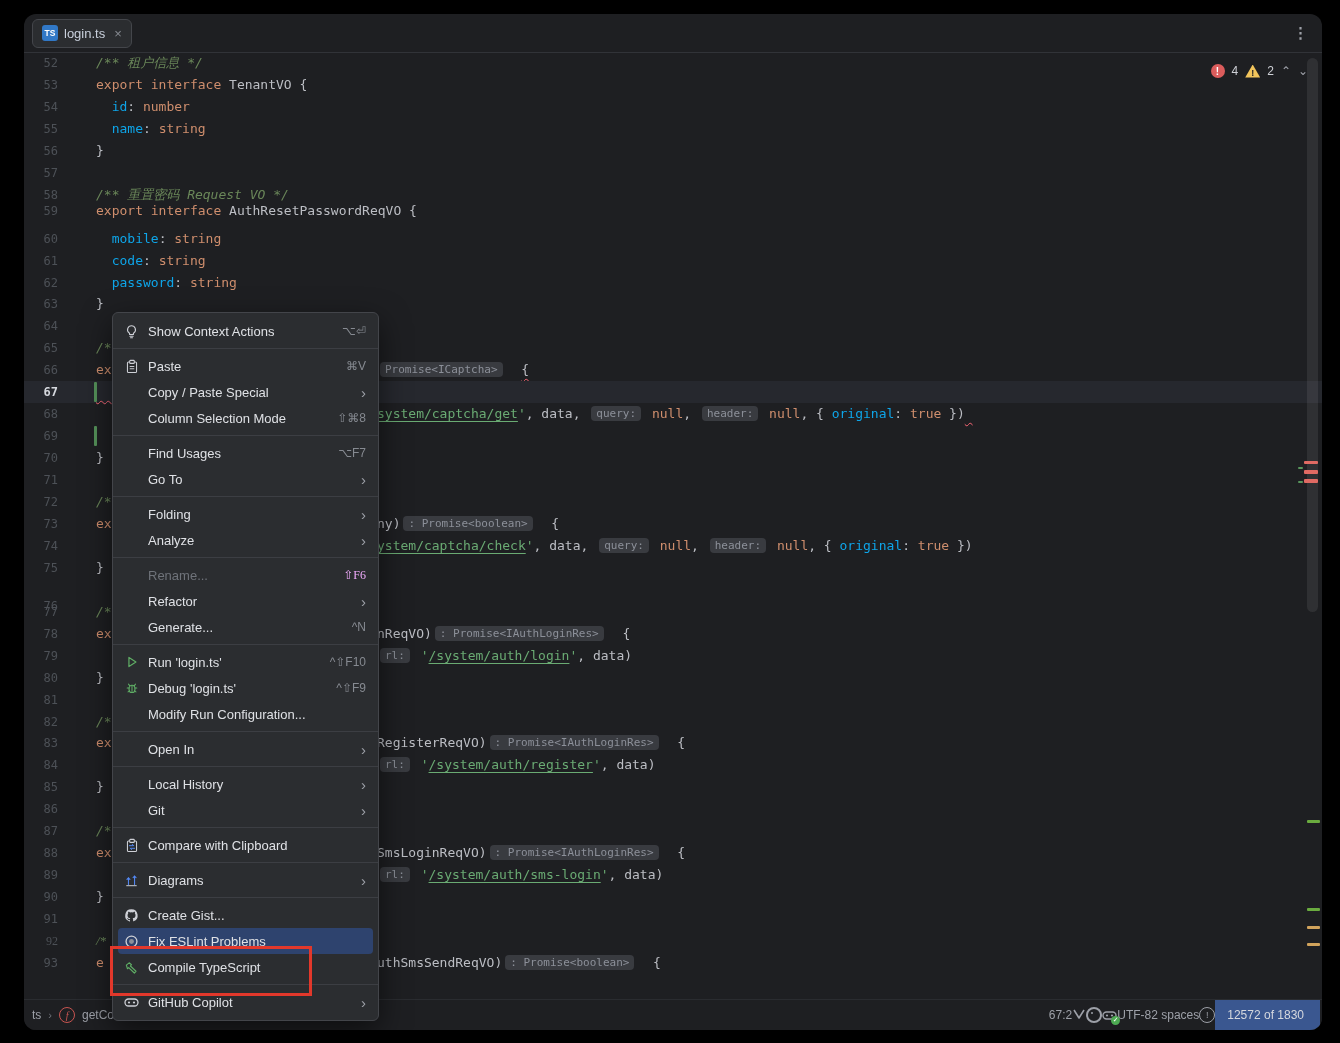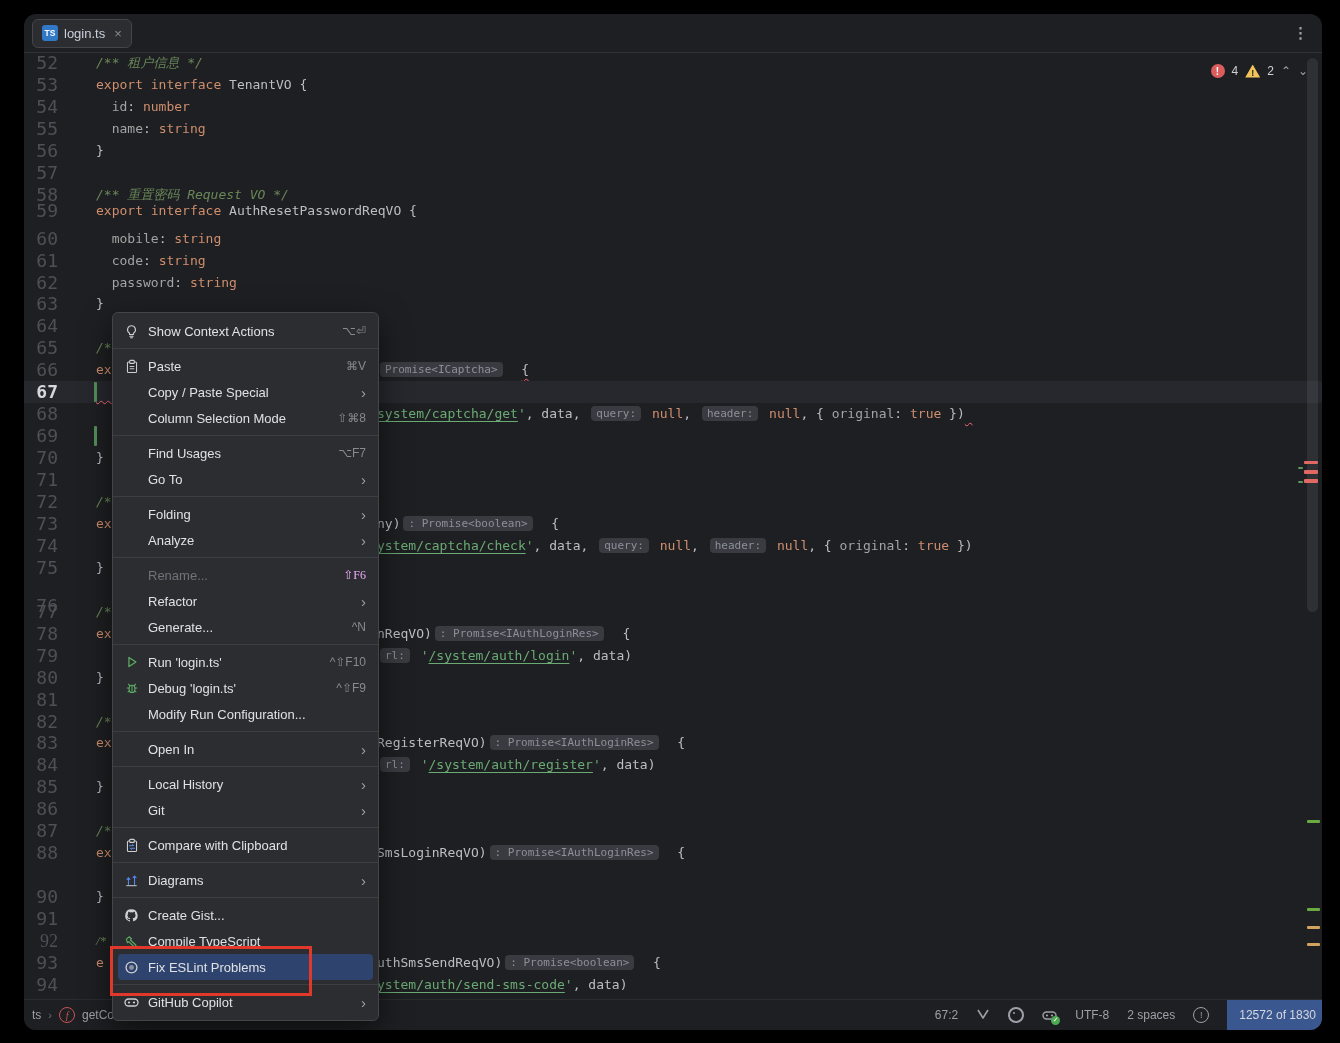--- a/index.html
+++ b/index.html
@@ -11,28 +11,28 @@
   .tab{margin-left:8px;height:27px;display:flex;align-items:center;gap:6px;padding:0 9px;background:#2b2d30;border:1px solid #44464b;border-radius:6px;cursor:default;}
   .ts-badge{width:16px;height:16px;background:#3178c6;border-radius:3px;color:#fff;font-size:8.5px;font-weight:bold;display:flex;align-items:center;justify-content:center;}
   .tab-label{color:#c9d0dc;font-size:13px;}
   .tab-close{color:#868a91;font-size:13px;margin-left:3px;}
   .kebab{position:absolute;right:14px;top:50%;transform:translateY(-50%);color:#9da0a8;font-size:15px;font-weight:bold;}
 
   
   .editor{position:absolute;top:39px;left:0;right:0;bottom:30px;overflow:hidden;font-family:"DejaVu Sans Mono",monospace;font-size:13px;}
   .row{position:absolute;left:0;right:0;height:22px;line-height:22px;white-space:pre;}
   .row.cur{background:#26282e;}
-  .lnum{position:absolute;left:0;width:34px;text-align:right;color:#4d5157;font-size:18px;}
+  .lnum{position:absolute;left:0;width:34px;text-align:right;color:#4d5157;font-size:12px;}
   .row.cur .lnum{color:#d5d8de;font-weight:bold;}
   .chbar{position:absolute;left:70px;top:1px;width:3px;height:20px;background:var(--chg,#549159);border-radius:1px;}
   .lseg{position:absolute;left:72px;}
   .rseg{position:absolute;left:353px;}
   .c-cm{color:#6a8759;font-style:italic;}
   .c-kw{color:#cf8e6d;}
-  .c-pr{color:#a3a3a3;}
+  .c-pr{color:#0ea5e9;}
   .c-pl{color:#bcbec4;}
   .c-st{color:#6aab73;}
   .c-lk{color:#6aab73;text-decoration:underline;text-underline-offset:3px;}
   .chip{display:inline-block;background:#393b40;color:#8c9099;border-radius:4px;font-size:11px;line-height:15px;height:15px;padding:0 5px;vertical-align:1px;margin:0 3px;font-style:normal;}
   .sq{text-decoration-line:underline;text-decoration-style:wavy;text-decoration-color:#fa6675;text-decoration-thickness:1px;text-underline-offset:4px;}
   .t-clear{color:transparent;}
   .scroll-thumb{position:absolute;border-radius:6px;background:rgba(255,255,255,.08);}
   .stripe{position:absolute;border-radius:1px;}
 
   
@@ -55,21 +55,21 @@
   .msep{height:1px;background:#3c3e43;margin:4px 0;}
 
   
   .annotation{position:absolute;left:86px;top:932px;width:196px;height:44px;border:3px solid var(--ann,#e2382b);z-index:30;pointer-events:none;}
 
   
   .statusbar{position:absolute;left:0;right:0;bottom:0;height:30px;border-top:1px solid #2a2c30;display:flex;align-items:center;font-size:12px;color:#9da0a8;padding-left:8px;z-index:5;background:#1e1f22;}
   .bc{display:flex;align-items:center;gap:7px;}
   .bc .sep{color:#6f737a;font-size:11px;}
   .f-ico{width:14px;height:14px;border-radius:50%;border:1px solid #c75450;color:#c75450;font-size:10px;font-style:italic;display:flex;align-items:center;justify-content:center;font-family:"Liberation Serif",serif;}
-  .sb-right{position:absolute;right:0;top:0;height:30px;display:flex;align-items:center;gap:18px;margin-left:32px;}
+  .sb-right{position:absolute;right:12px;top:0;height:30px;display:flex;align-items:center;margin-left:32px;}
   .mem{background:var(--mem,#3a5790);color:#d5d8de;height:30px;display:flex;align-items:center;padding:0 16px 0 12px;margin-right:-10px;}
   .ring{width:12px;height:12px;border-radius:50%;border:2px solid #9da0a8;position:relative;}
   .ring::after{content:"";position:absolute;left:3px;top:3px;width:2px;height:2px;border-radius:50%;background:#9da0a8;}
   .ex-ico{width:14px;height:14px;border-radius:50%;border:1.3px solid #9da0a8;display:flex;align-items:center;justify-content:center;font-size:9px;color:#9da0a8;}
   .cop{position:relative;width:15px;height:13px;}
   .cop .check{position:absolute;right:-3px;bottom:-3px;width:9px;height:9px;border-radius:50%;background:#4daa53;color:#fff;font-size:7px;display:flex;align-items:center;justify-content:center;}
 </style>
 </head>
 <body>
 
@@ -123,25 +123,25 @@
       <div class="row" style="top: 591.65px;"><span class="lnum">79</span><span class="rseg"><span class="chip">rl:</span><span class="c-pl"> </span><span class="c-st">'</span><span class="c-lk">/system/auth/login</span><span class="c-st">'</span><span class="c-pl">, data)</span></span></div>
       <div class="row" style="top: 613.6px;"><span class="lnum">80</span><span class="lseg"><span class="c-pl">}</span></span></div>
       <div class="row" style="top: 635.55px;"><span class="lnum">81</span></div>
       <div class="row" style="top: 657.5px;"><span class="lnum">82</span><span class="lseg"><span class="c-cm">/*</span></span></div>
       <div class="row" style="top: 679.45px;"><span class="lnum">83</span><span class="lseg"><span class="c-kw">ex</span></span><span class="rseg"><span class="c-pl">RegisterReqVO)</span><span class="chip">: Promise&lt;IAuthLoginRes&gt;</span><span class="c-pl">  {</span></span></div>
       <div class="row" style="top: 701.4px;"><span class="lnum">84</span><span class="rseg"><span class="chip">rl:</span><span class="c-pl"> </span><span class="c-st">'</span><span class="c-lk">/system/auth/register</span><span class="c-st">'</span><span class="c-pl">, data)</span></span></div>
       <div class="row" style="top: 723.35px;"><span class="lnum">85</span><span class="lseg"><span class="c-pl">}</span></span></div>
       <div class="row" style="top: 745.3px;"><span class="lnum">86</span></div>
       <div class="row" style="top: 767.25px;"><span class="lnum">87</span><span class="lseg"><span class="c-cm">/*</span></span></div>
       <div class="row" style="top: 789.2px;"><span class="lnum">88</span><span class="lseg"><span class="c-kw">ex</span></span><span class="rseg"><span class="c-pl">SmsLoginReqVO)</span><span class="chip">: Promise&lt;IAuthLoginRes&gt;</span><span class="c-pl">  {</span></span></div>
+      <div class="row" style="top: 811.15px;"><span class="lnum">89</span><span class="rseg"><span class="chip">rl:</span><span class="c-pl"> </span><span class="c-st">'</span><span class="c-lk">/system/auth/sms-login</span><span class="c-st">'</span><span class="c-pl">, data)</span></span></div>
       <div class="row" style="top: 833.1px;"><span class="lnum">90</span><span class="lseg"><span class="c-pl">}</span></span></div>
       <div class="row" style="top: 855.05px;"><span class="lnum">91</span></div>
       <div class="row" style="top: 877px; font-family: Liberation Serif, serif;"><span class="lnum">92</span><span class="lseg"><span class="c-cm">/*</span></span></div>
       <div class="row" style="top: 898.95px;"><span class="lnum">93</span><span class="lseg"><span class="c-kw">e</span></span><span class="rseg"><span class="c-pl">uthSmsSendReqVO)</span><span class="chip">: Promise&lt;boolean&gt;</span><span class="c-pl">  {</span></span></div>
-      <div class="row" style="top: 920.9px;"><span class="lnum">94</span><span class="rseg"><span class="c-lk">ystem/auth/send-sms-code</span><span class="c-st">'</span><span class="c-pl">, data)</span></span></div>
       <div class="scroll-thumb" style="left: 1283px; top: 5px; width: 11px; height: 554px;"></div>
       <div class="stripe" style="left: 1274px; top: 414px; width: 5px; height: 2px; background: rgb(87, 150, 92);"></div>
       <div class="stripe" style="left: 1274px; top: 428px; width: 5px; height: 2px; background: rgb(87, 150, 92);"></div>
       <div class="stripe" style="left: 1280px; top: 408px; width: 14px; height: 3px; background: rgb(224, 106, 99);"></div>
       <div class="stripe" style="left: 1280px; top: 417px; width: 14px; height: 4px; background: rgb(224, 106, 99);"></div>
       <div class="stripe" style="left: 1280px; top: 426px; width: 14px; height: 4px; background: rgb(224, 106, 99);"></div>
       <div class="stripe" style="left: 1283px; top: 767px; width: 13px; height: 3px; background: rgb(106, 171, 63);"></div>
       <div class="stripe" style="left: 1283px; top: 855px; width: 13px; height: 3px; background: rgb(106, 171, 63);"></div>
       <div class="stripe" style="left: 1283px; top: 873px; width: 13px; height: 3px; background: rgb(209, 163, 92);"></div>
       <div class="stripe" style="left: 1283px; top: 890px; width: 13px; height: 3px; background: rgb(209, 163, 92);"></div>
@@ -303,37 +303,37 @@
       <div class="msep"></div>
       <div class="mi">
         <span class="ico">
           <svg width="15" height="15" viewBox="0 0 16 16">
             <path fill="#ced0d6" d="M8 1.4a6.6 6.6 0 0 0-2.1 12.9c.3.1.5-.1.5-.3v-1.1c-1.9.4-2.3-.9-2.3-.9-.3-.8-.7-1-.7-1-.6-.4 0-.4 0-.4.7 0 1 .7 1 .7.6 1 1.6.7 2 .5 0-.4.2-.7.4-.9-1.5-.2-3-.7-3-3.3 0-.7.3-1.3.7-1.8-.1-.2-.3-.9.1-1.8 0 0 .6-.2 1.8.7a6.3 6.3 0 0 1 3.3 0c1.3-.9 1.8-.7 1.8-.7.4.9.2 1.6.1 1.8.4.5.7 1.1.7 1.8 0 2.6-1.6 3.1-3.1 3.3.3.2.5.6.5 1.2v1.8c0 .2.1.4.5.3A6.6 6.6 0 0 0 8 1.4z"></path>
           </svg>
         </span>
         <span class="lbl">Create Gist...</span>
         <span class="gap"></span>
       </div>
-      <div class="mi">
-        <span class="ico">
-          <svg width="15" height="15" viewBox="0 0 16 16">
-            <path d="M2.5 5.5l3-2.5 2.5 2-1.2 1.4 6 5.6-1.8 1.9-6-5.7-1.3 1.1z" fill="none" stroke="#5fad65" stroke-width="1.2" stroke-linejoin="round"></path>
-          </svg>
-        </span>
-        <span class="lbl">Compile TypeScript</span>
-        <span class="gap"></span>
-      </div>
       <div class="mi sel">
         <span class="ico">
           <svg width="15" height="15" viewBox="0 0 16 16">
             <circle cx="8" cy="8" r="5.8" fill="none" stroke="#ced0d6" stroke-width="1.4"></circle>
             <circle cx="8" cy="8" r="2.6" fill="#8c9099"></circle>
           </svg>
         </span>
         <span class="lbl">Fix ESLint Problems</span>
+        <span class="gap"></span>
+      </div>
+      <div class="mi">
+        <span class="ico">
+          <svg width="15" height="15" viewBox="0 0 16 16">
+            <path d="M2.5 5.5l3-2.5 2.5 2-1.2 1.4 6 5.6-1.8 1.9-6-5.7-1.3 1.1z" fill="none" stroke="#5fad65" stroke-width="1.2" stroke-linejoin="round"></path>
+          </svg>
+        </span>
+        <span class="lbl">Compile TypeScript</span>
         <span class="gap"></span>
       </div>
       <div class="msep"></div>
       <div class="mi">
         <span class="ico">
           <svg width="15" height="13" viewBox="0 0 15 13">
             <rect x="1" y="3" width="13" height="7" rx="3.5" fill="none" stroke="#ced0d6" stroke-width="1.3"></rect>
             <circle cx="5" cy="6.5" r="1.1" fill="#ced0d6"></circle>
             <circle cx="10" cy="6.5" r="1.1" fill="#ced0d6"></circle>
           </svg>

